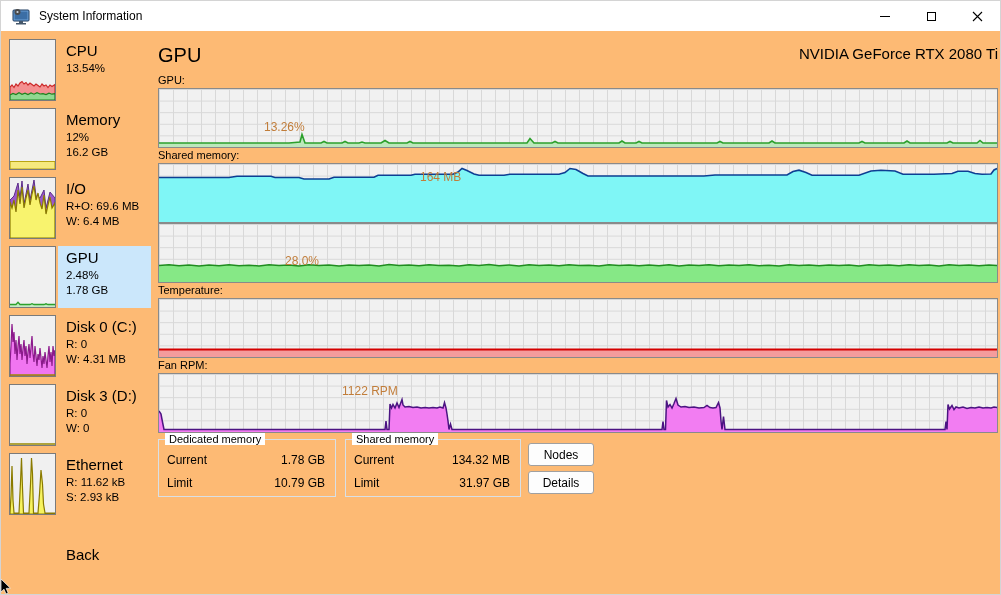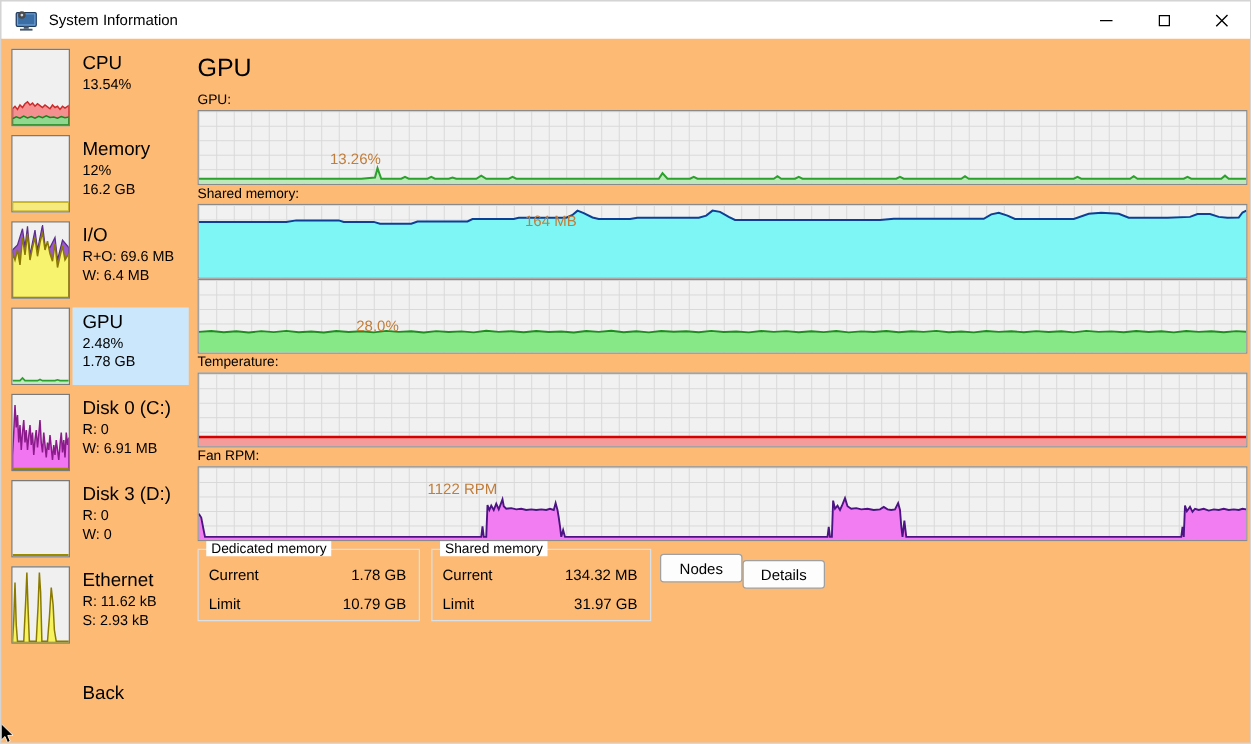--- a/index.html
+++ b/index.html
@@ -48,21 +48,21 @@
   .gval.v-fan   { left:183px; top:10px; }
 
   
   .bottom { display:flex; margin-top:2px; }
   .groupbox { position:relative; border:1px solid #d9e0e6; height:58px; margin-top:4px; padding:11px 10px 0 8px; }
   .groupbox.gb1 { width:178px; }
   .groupbox.gb2 { width:176px; margin-left:9px; }
   .gb-legend { position:absolute; top:-7px; left:6px; background:#fff; padding:0 4px; font-size:11px; }
   .gb-row { display:flex; justify-content:space-between; font-size:12px; line-height:19px; }
   .gb-row + .gb-row { margin-top:4px;gap:16px; }
-  .btn-col { margin-left:7px; margin-top:8px; display:flex; flex-direction:row; }
+  .btn-col { margin-left:7px; margin-top:8px; display:flex; flex-direction:column; }
   .btn { width:66px; height:23px; font-family:"Liberation Sans",sans-serif; font-size:12px;
          background:#fdfdfd; border:1px solid #a0a0a0; border-radius:3px; }
   .btn + .btn { margin-top:5px; }
 
   .cursor { position:absolute; left:-4px; top:578px; }
 </style>
 </head>
 <body>
 
 <div class="window">
@@ -152,21 +152,21 @@
     <div class="side-item">
       <div class="mini">
         <svg viewBox="0 0 45 60" preserveAspectRatio="none">
           <path fill="#f175f1" stroke="#8b1a8b" stroke-width="1.2" d="M0,48 L1,30 2,8 3,26 4,16 5,38 6,24 7,44 8,30 9,20 10,38 11,28 12,44 13,33 14,24 15,40 16,30 17,48 18,36 19,28 20,42 21,32 22,20 23,38 24,46 25,30 26,40 27,50 28,38 29,44 30,32 31,42 32,52 33,40 34,48 35,36 36,44 37,52 38,40 39,30 40,46 41,36 42,50 43,30 44,40 45,34 L45,60 0,60 Z"></path>
           <path fill="none" stroke="#9a8a00" stroke-width="1.5" d="M0,59 L45,59"></path>
         </svg>
       </div>
       <div class="side-text">
         <div class="side-label">Disk 0 (C:)</div>
         <div class="side-val">R: 0</div>
-        <div class="side-val">W: 6.91 MB</div>
+        <div class="side-val">W: 4.31 MB</div>
       </div>
     </div>
 
     <div class="side-item">
       <div class="mini">
         <svg viewBox="0 0 45 60" preserveAspectRatio="none">
           <path fill="none" stroke="#9a8a00" stroke-width="1.5" d="M0,59 L45,59"></path>
         </svg>
       </div>
       <div class="side-text">
@@ -189,20 +189,21 @@
       </div>
     </div>
 
     <div class="back">Back</div>
   </div>
 
   <div class="main">
 
     <div class="main-header">
       <div class="page-title">GPU</div>
+      <div class="device">NVIDIA GeForce RTX 2080 Ti</div>
     </div>
 
     <div class="gsection">
       <div class="glabel">GPU:</div>
       <div class="graph">
         <svg viewBox="0 0 838 58" preserveAspectRatio="none">
           <path fill="#bce8bc" d="M0,54 L130,54 141,53 143,45.5 146,54 162,54 165,52.5 168,54 183,54 186,52.5 189,54 200,54 203,53 206,54 222,54 226,51.5 230,54 248,54 251,52.5 254,54 368,54 371,49.5 375,54 393,54 396,52.5 399,54 460,54 463,52 466,54 477,54 480,52.5 483,54 558,54 561,52.5 564,54 610,54 613,52 616,54 700,54 703,52.5 706,54 745,54 748,52 751,54 788,54 791,52.5 794,54 818,54 821,51.5 824,54 838,54 L838,58 0,58 Z"></path>
           <path fill="none" stroke="#2ca02c" stroke-width="1.6" d="M0,54 L130,54 141,53 143,45.5 146,54 162,54 165,52.5 168,54 183,54 186,52.5 189,54 200,54 203,53 206,54 222,54 226,51.5 230,54 248,54 251,52.5 254,54 368,54 371,49.5 375,54 393,54 396,52.5 399,54 460,54 463,52 466,54 477,54 480,52.5 483,54 558,54 561,52.5 564,54 610,54 613,52 616,54 700,54 703,52.5 706,54 745,54 748,52 751,54 788,54 791,52.5 794,54 818,54 821,51.5 824,54 838,54"></path>
         </svg>
         <span class="gval v-gpu">13.26%</span>

